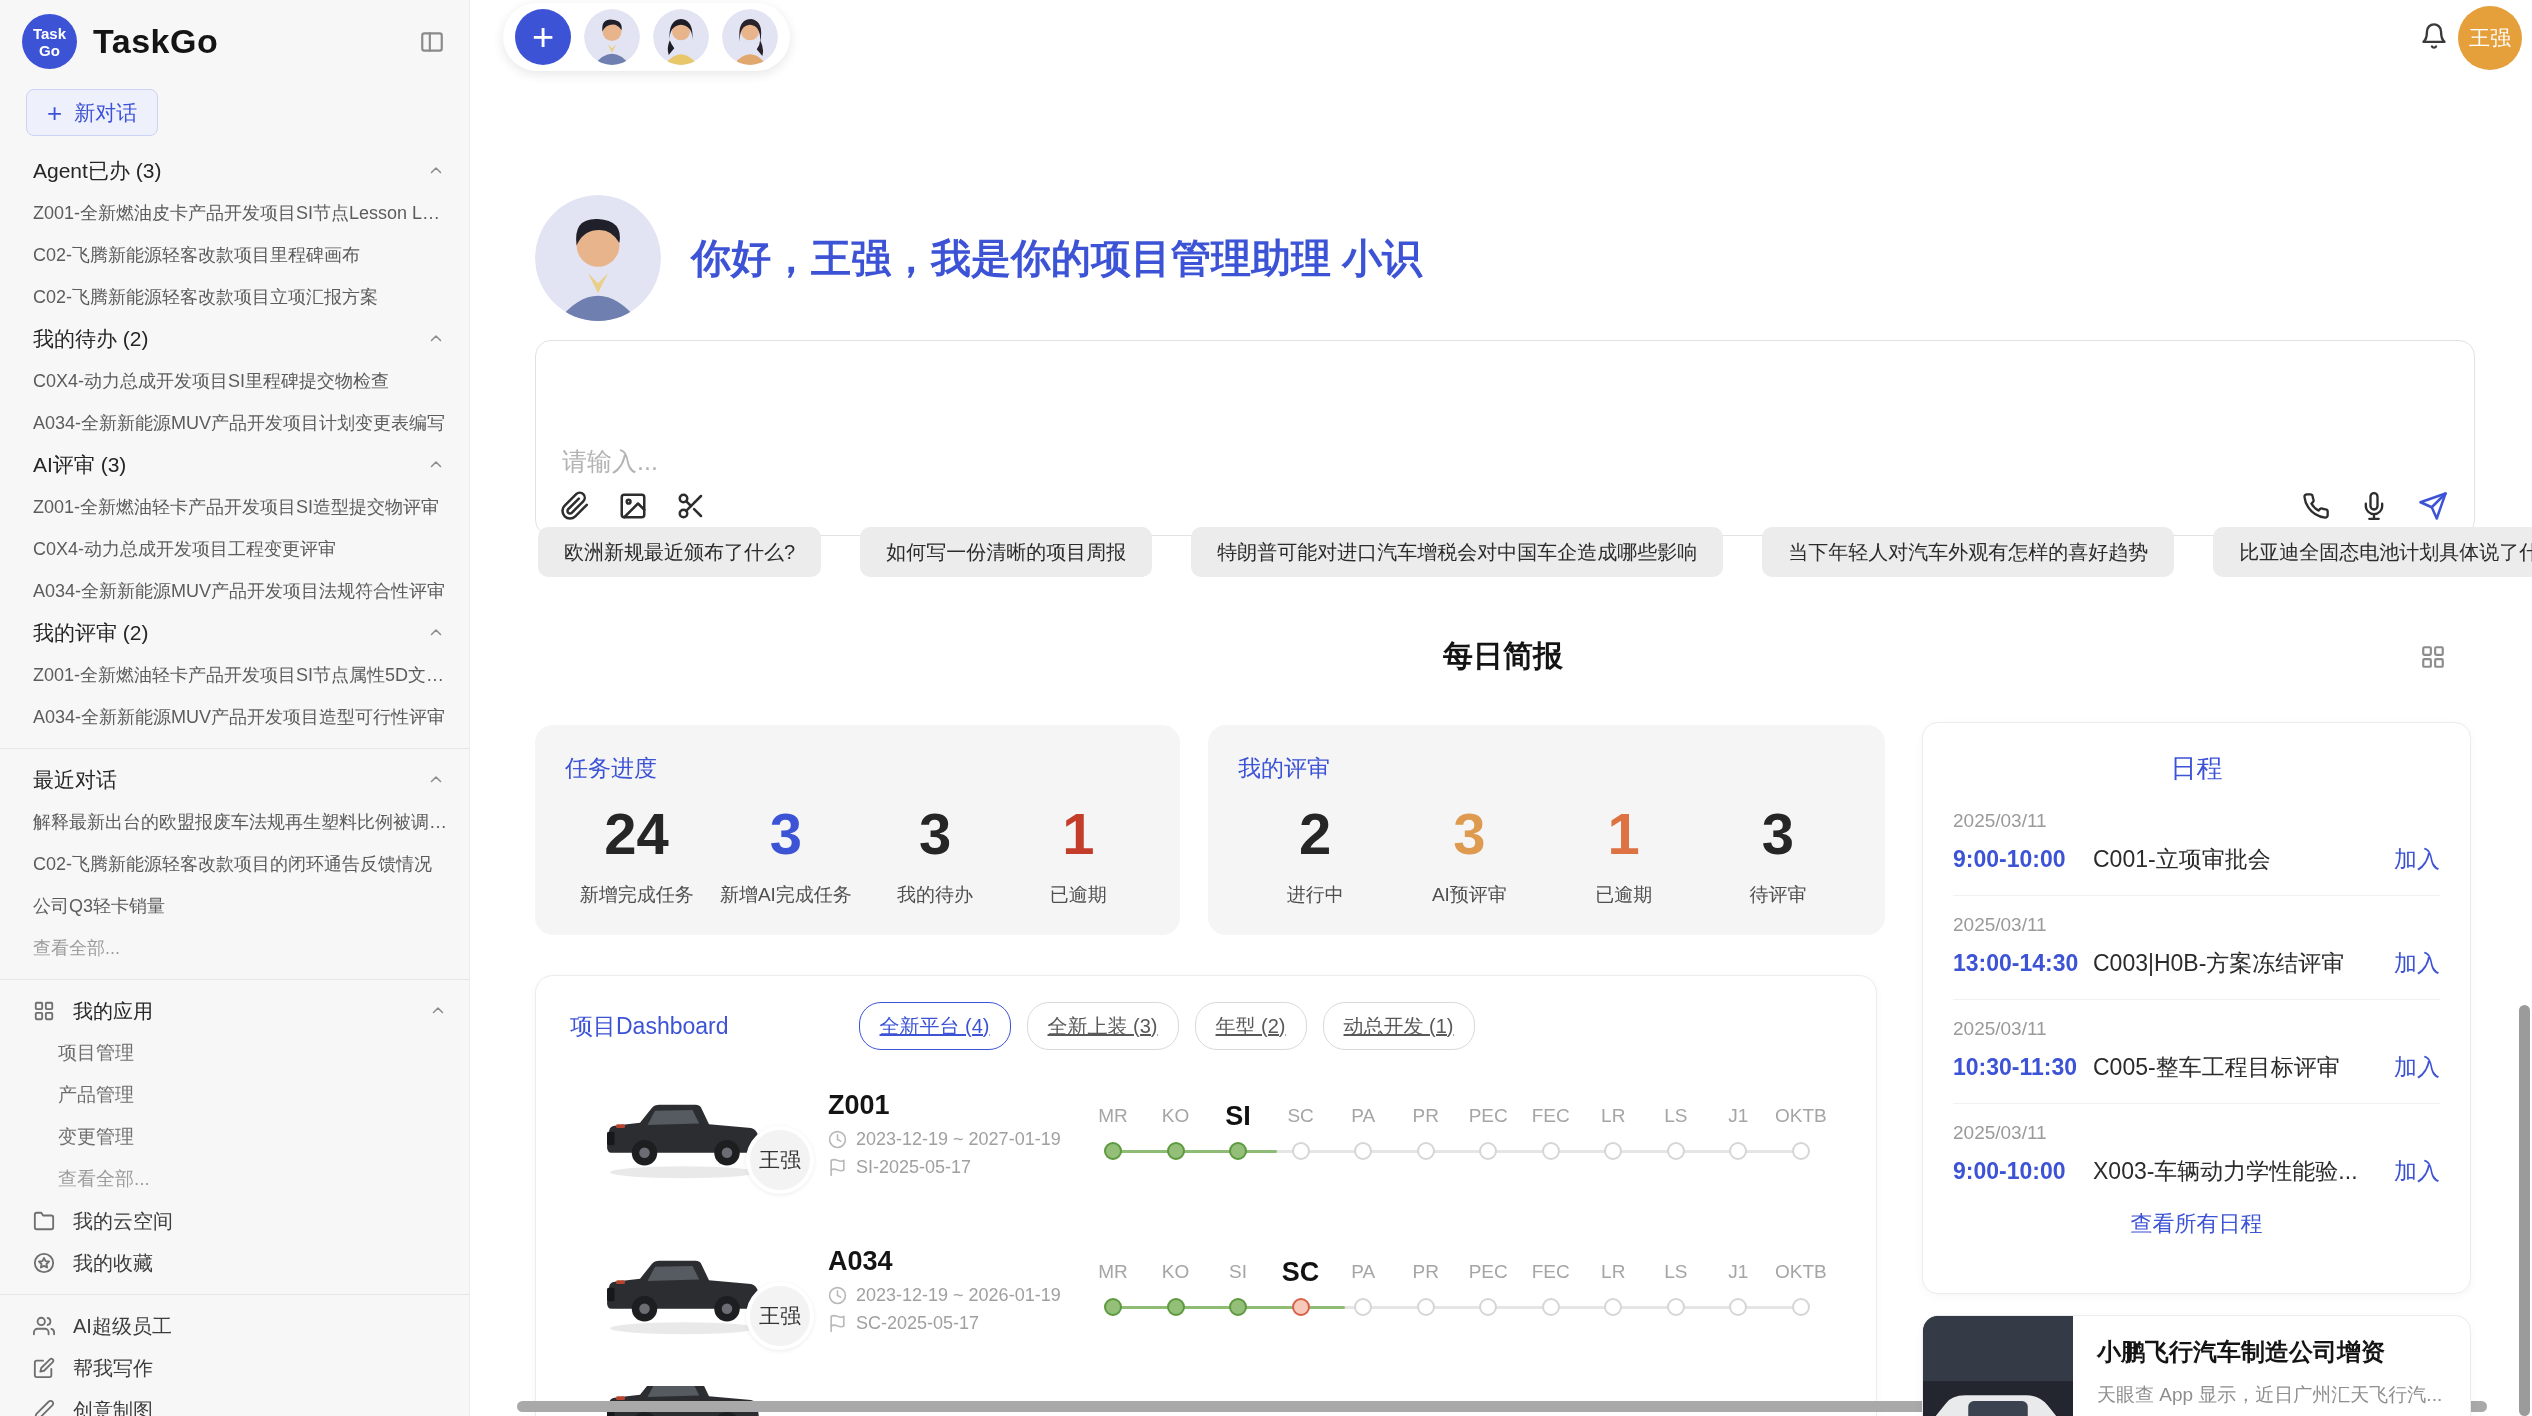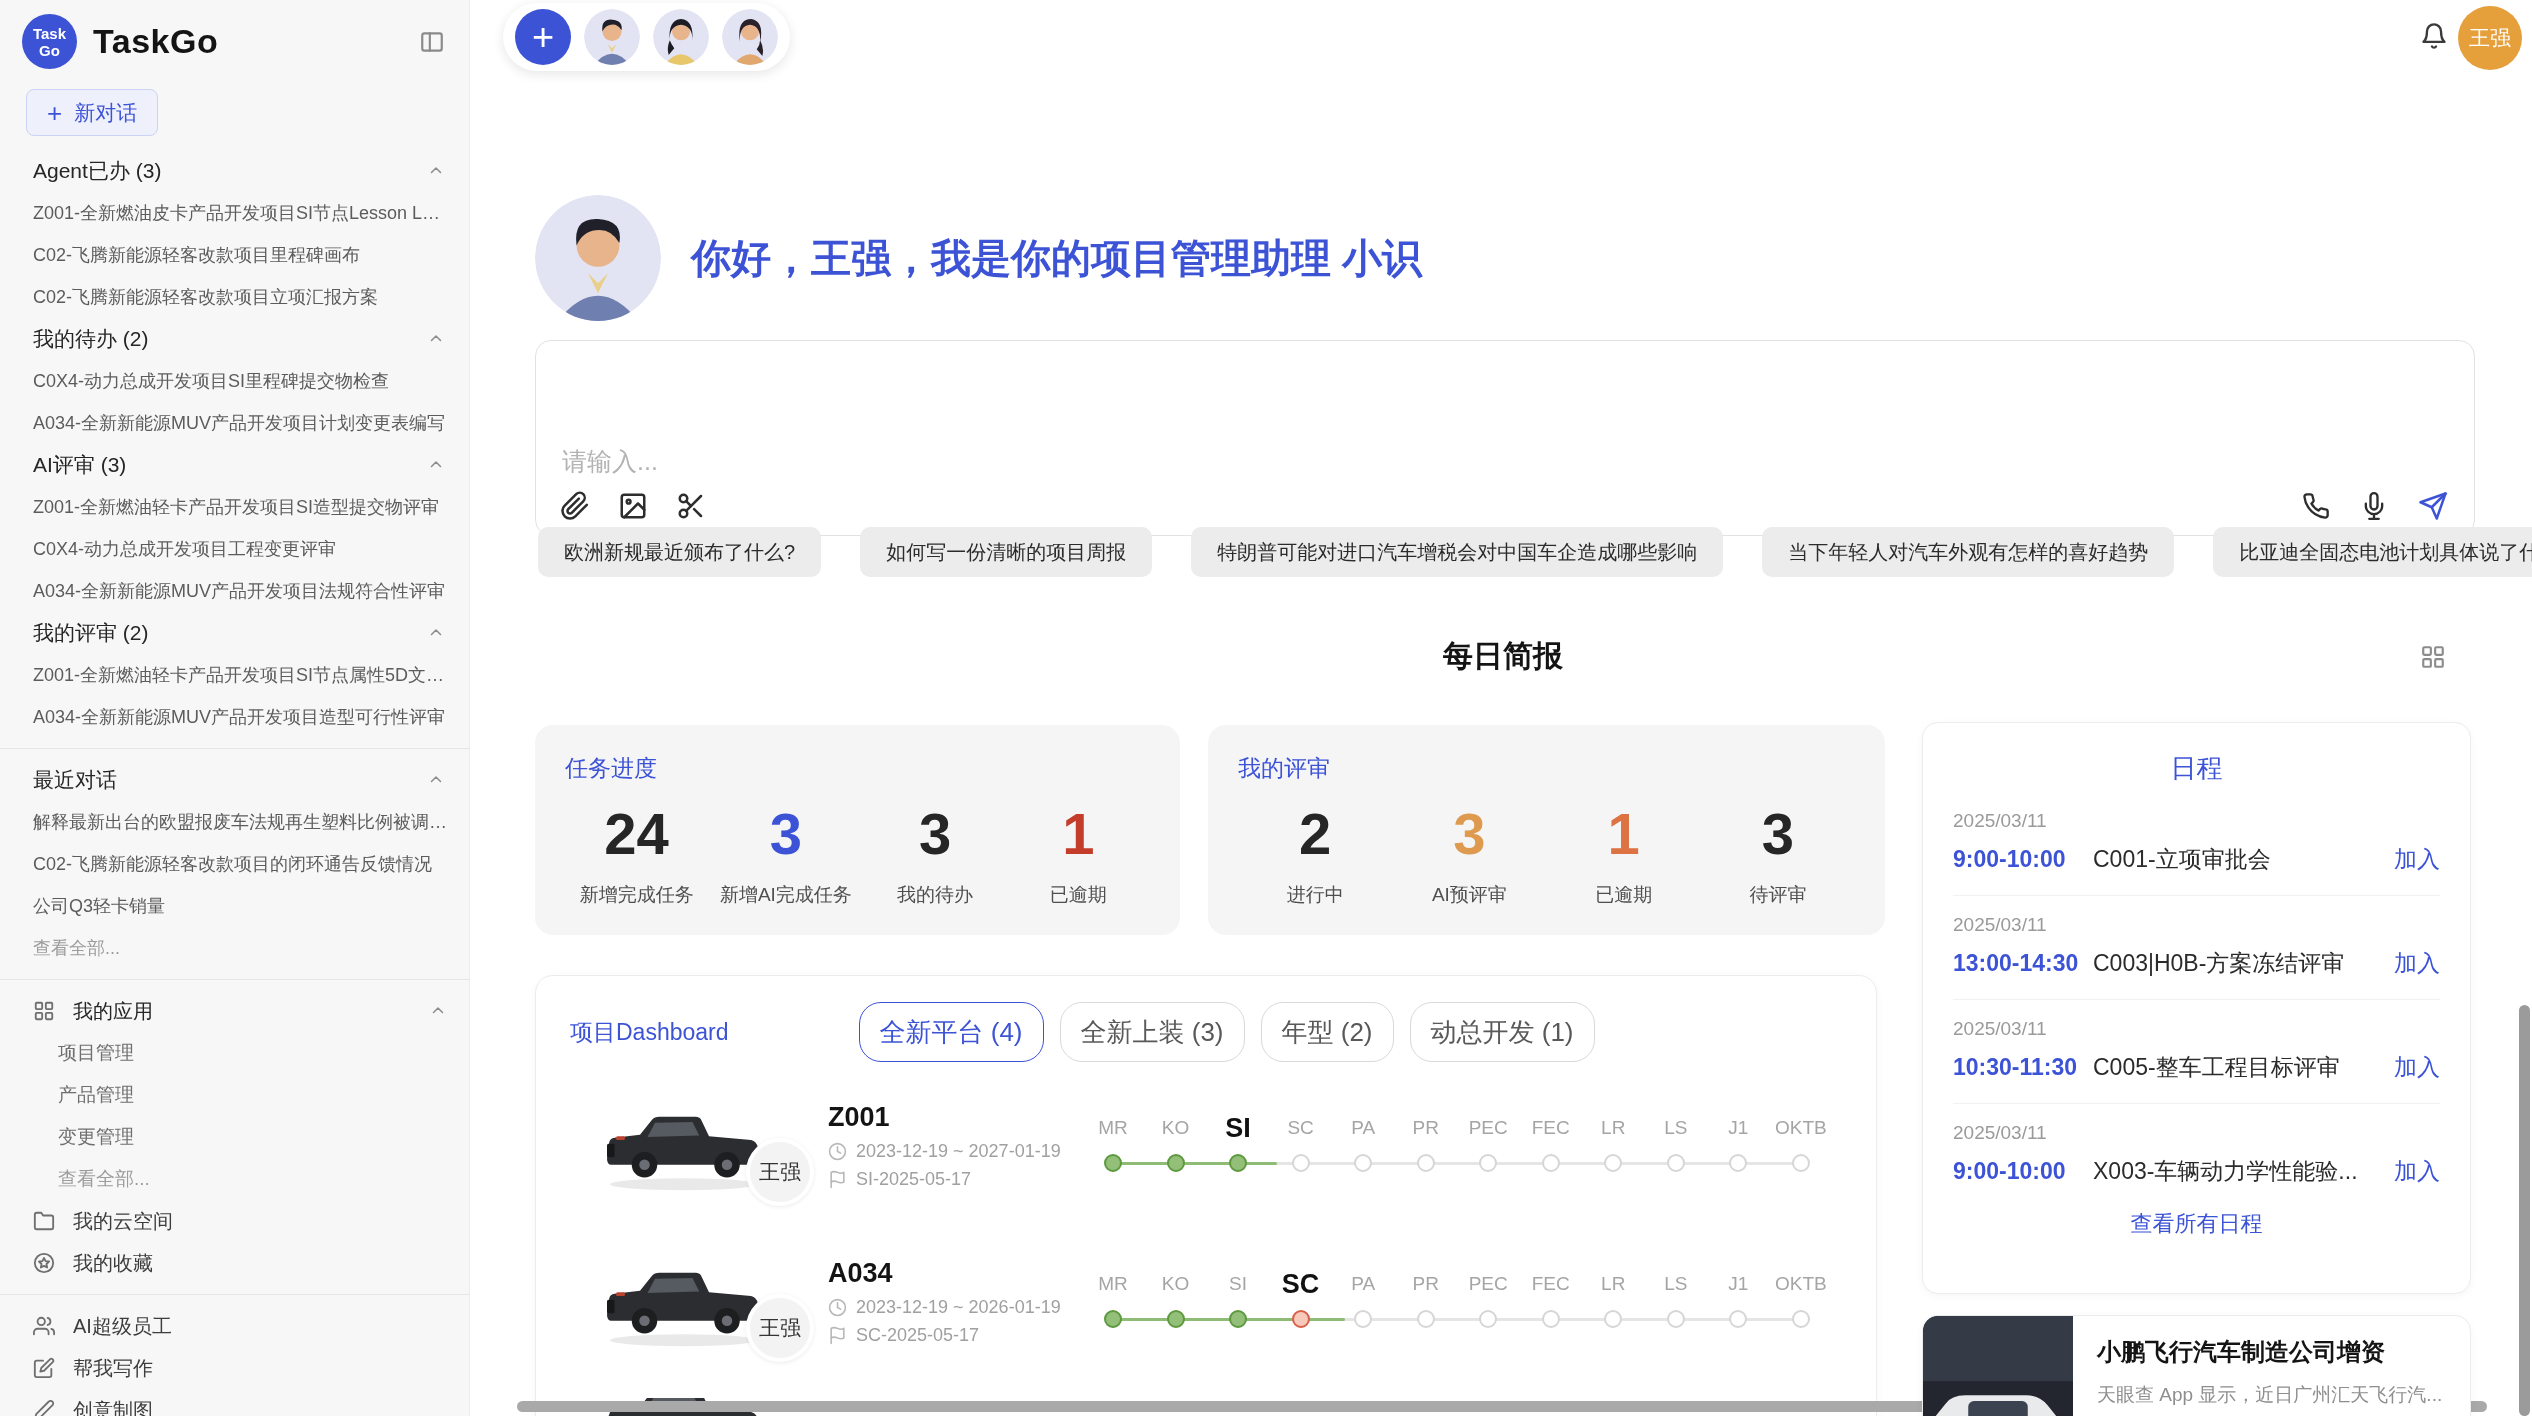--- a/index.html
+++ b/index.html
@@ -62,21 +62,21 @@
   .stat-cols { display:flex; justify-content:space-around; }
   .stat-col { text-align:center; min-width:120px; }
   .stat-val { font-size:58px; font-weight:600; line-height:1.1; }
   .stat-lab { margin-top:16px; font-size:19px; color:#4f4f4f; }
   .c-dark{color:#262626} .c-blue{color:#3d53d6} .c-red{color:#c43d2b} .c-orange{color:#de9b50} .c-orangered{color:#dd7243}
 
   .dash { position:absolute; left:65px; top:975px; width:1342px; height:500px; background:#fff; border:1px solid #ececec; border-radius:18px; box-shadow:0 2px 8px rgba(0,0,0,.04); overflow:hidden; }
   .dash-head { display:flex; align-items:center; padding:26px 34px 8px; }
   .dash-title { font-size:23px; color:#3d53d6; font-weight:500; }
   .dash-filters { display:flex; gap:16px; margin-left:130px; }
-  .f-chip { height:60px; display:flex; align-items:center; padding:0 20px; border-radius:22px; border:1px solid #d9d9d9; font-size:26px; color:#595959; background:#fff; white-space:nowrap; cursor:pointer; }
+  .f-chip { height:48px; display:flex; align-items:center; padding:0 20px; border-radius:22px; border:1px solid #d9d9d9; font-size:20px; color:#595959; background:#fff; white-space:nowrap; cursor:pointer;text-decoration:underline; }
   .f-chip.active { border-color:#3d53d6; color:#3d53d6; }
   .dash-rows { padding:16px 45px 0 65px; }
   .proj-row { display:flex; align-items:center; height:120px; margin-bottom:36px; }
   .proj-row.partial { height:40px; overflow:hidden; margin-bottom:0; }
   .truck-wrap { position:relative; width:165px; height:112px; flex-shrink:0; }
   .owner-badge { position:absolute; right:-48px; bottom:-4px; width:68px; height:68px; border-radius:50%; background:#f3f3f3; border:4px solid #fff; box-shadow:0 1px 4px rgba(0,0,0,.08); display:flex; align-items:center; justify-content:center; font-size:21px; color:#333; z-index:2; }
   .proj-info { margin-left:62px; width:255px; flex-shrink:0; }
   .proj-name { font-size:27px; font-weight:700; color:#141414; margin-bottom:8px; cursor:pointer; }
   .proj-meta { display:flex; align-items:center; gap:9px; font-size:18px; color:#a0a0a0; margin-top:7px; }
   .proj-meta .ic { color:#b8b8b8; }

